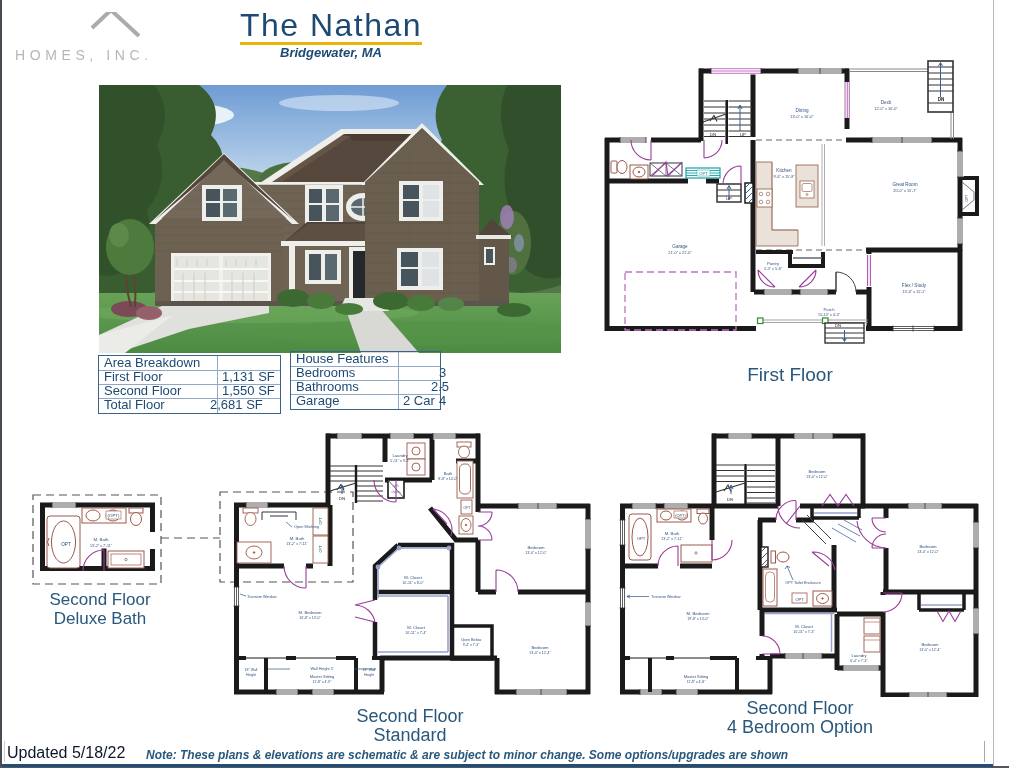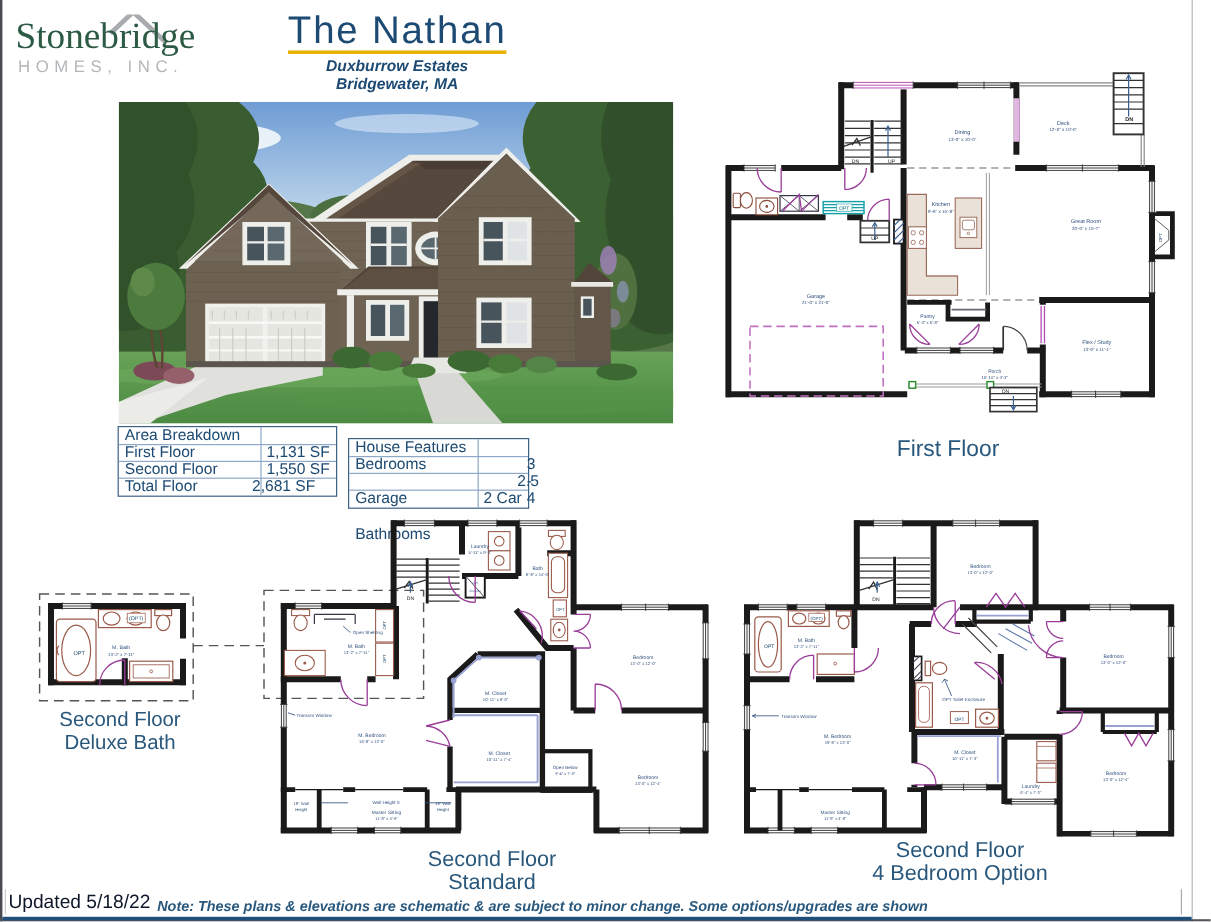--- a/index.html
+++ b/index.html
@@ -15,29 +15,27 @@
 <div class="abs" style="left:993px;top:0;width:1px;height:768px;background:#b8b8bc;"></div>
 
 <div class="abs" style="left:0;top:766px;width:1009px;height:2px;background:#55555c;"></div>
 
 <div class="abs" style="left:13px;top:12px;width:200px;height:55px;">
 
   <svg class="abs" style="left:0;top:0;" width="200" height="55" viewBox="0 0 200 55">
     <path d="M79 16 L98 -2 L126 24" fill="none" stroke="#a8acae" stroke-width="4"></path>
   </svg>
 
-  <div class="abs" style="left:0;top:0;font-family:'Liberation Serif',serif;font-size:31px;color:#2c5a45;letter-spacing:0px;">Stonebridge</div>
 
   <div class="abs" style="left:2px;top:35px;font-size:14px;color:#b4b7ba;letter-spacing:4.6px;">HOMES, INC.</div>
 </div>
 
 <div class="abs" style="left:161px;top:9px;width:340px;text-align:center;">
   <div><span style="display:inline-block;font-size:32px;color:#1d4a73;letter-spacing:1.5px;border-bottom:3px solid #eab308;line-height:33px;">The Nathan</span></div>
 
-  <div style="font-size:13px;font-style:italic;font-weight:bold;color:#1d4a73;margin-top:2px;">Duxburrow Estates</div>
 
   <div style="font-size:13px;font-style:italic;font-weight:bold;color:#1d4a73;">Bridgewater, MA</div>
 </div>
 
 <svg class="abs" style="left:99px;top:85px;" width="462" height="268" viewBox="0 0 462 268">
   <defs>
     <linearGradient id="sky" x1="0" y1="0" x2="0" y2="1">
       <stop offset="0" stop-color="#6f9cd4"></stop>
       <stop offset="0.55" stop-color="#a5c4e4"></stop>
       <stop offset="1" stop-color="#d8e6f2"></stop>
@@ -255,30 +253,30 @@
   <div class="abs" style="left:118px;top:0;width:1px;height:57px;background:#8fa8c8;"></div>
   <div class="abs" style="left:5px;top:0px;">Area Breakdown</div>
   <div class="abs" style="left:5px;top:14px;">First Floor</div>
     <div class="abs" style="left:123px;top:14px;">1,131 SF</div>
   <div class="abs" style="left:5px;top:28px;">Second Floor</div>
     <div class="abs" style="left:123px;top:28px;">1,550 SF</div>
   <div class="abs" style="left:5px;top:42px;">Total Floor</div>
     <div class="abs" style="left:111px;top:42px;">2,681 SF</div>
 </div>
 
-<div class="abs" style="left:290px;top:365px;width:149px;height:57px;border:1px solid #3c6286;
+<div class="abs" style="left:290px;top:351px;width:149px;height:57px;border:1px solid #3c6286;
      font-size:13px;color:#1d4a72;line-height:14px;">
   <div class="abs" style="left:0;top:0;width:100%;height:14px;border-bottom:1px solid #8fa8c8;"></div>
   <div class="abs" style="left:0;top:14px;width:100%;height:14px;border-bottom:1px solid #8fa8c8;"></div>
   <div class="abs" style="left:0;top:28px;width:100%;height:14px;border-bottom:1px solid #8fa8c8;"></div>
   <div class="abs" style="left:107px;top:0;width:1px;height:57px;background:#8fa8c8;"></div>
   <div class="abs" style="left:5px;top:0px;">House Features</div>
   <div class="abs" style="left:5px;top:14px;">Bedrooms</div>
     <div class="abs" style="left:112px;top:14px;margin-left:36px;">3 - 4</div>
-  <div class="abs" style="left:5px;top:28px;margin-top:44px;">Bathrooms</div>
+  <div class="abs" style="left:5px;top:28px;">Bathrooms</div>
     <div class="abs" style="left:112px;top:28px;margin-left:28px;">2.5</div>
   <div class="abs" style="left:5px;top:42px;">Garage</div>
     <div class="abs" style="left:112px;top:42px;">2 Car</div>
 </div>
 
 <svg id="ff" class="abs" style="left:598px;top:55px;" width="385" height="292" viewBox="598 55 385 292">
 <g stroke="#1a1a1a" stroke-width="5" fill="none">
 
   <path d="M699 71 H849"></path>
 
@@ -1149,17 +1147,17 @@
 </g>
 
 <text x="651" y="598" font-size="3.8" fill="#33527f">Transom Window</text>
 <path d="M649 596.5 L627 596.5 M627 596.5 L630 595 M627 596.5 L630 598" stroke="#33527f" stroke-width="0.7" fill="none"></path>
 </svg>
 
 <div class="abs" style="left:710px;top:699px;width:180px;text-align:center;font-size:18px;color:#29587c;line-height:19px;">Second Floor<br>4 Bedroom Option</div>
 
 <div class="abs" style="left:7px;top:744px;font-size:16px;color:#0f172a;">Updated 5/18/22</div>
 
-<div class="abs" style="left:131px;top:748px;font-size:12px;font-style:italic;font-weight:bold;color:#29587c;">Note: These plans &amp; elevations are schematic &amp; are subject to minor change. Some options/upgrades are shown</div>
+<div class="abs" style="left:146px;top:748px;font-size:12px;font-style:italic;font-weight:bold;color:#29587c;">Note: These plans &amp; elevations are schematic &amp; are subject to minor change. Some options/upgrades are shown</div>
 
 <div class="abs" style="left:2px;top:764px;width:991px;height:2.5px;background:#1f4e79;"></div>
 
 <div class="abs" style="left:4px;top:741px;width:979px;height:21px;border-right:1px solid #aaa;border-left:1px solid #ccc;"></div>
 
 </body></html>

